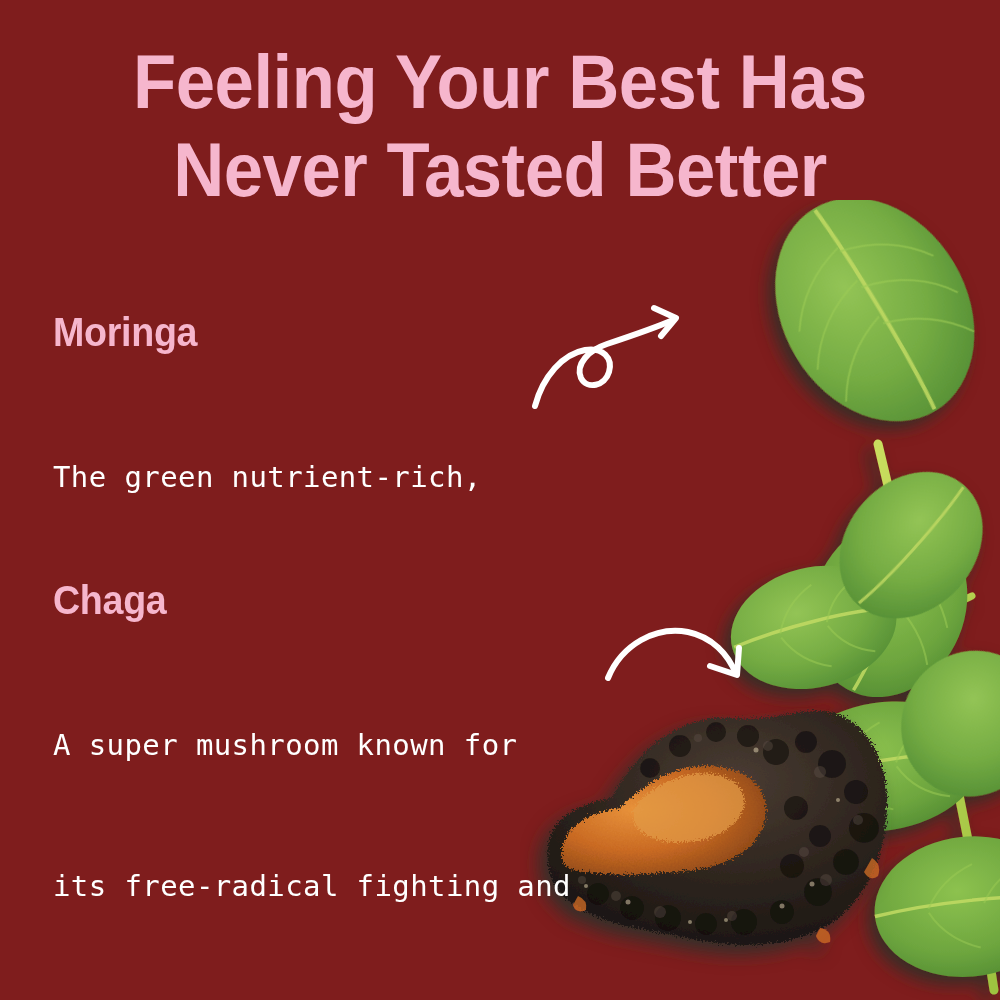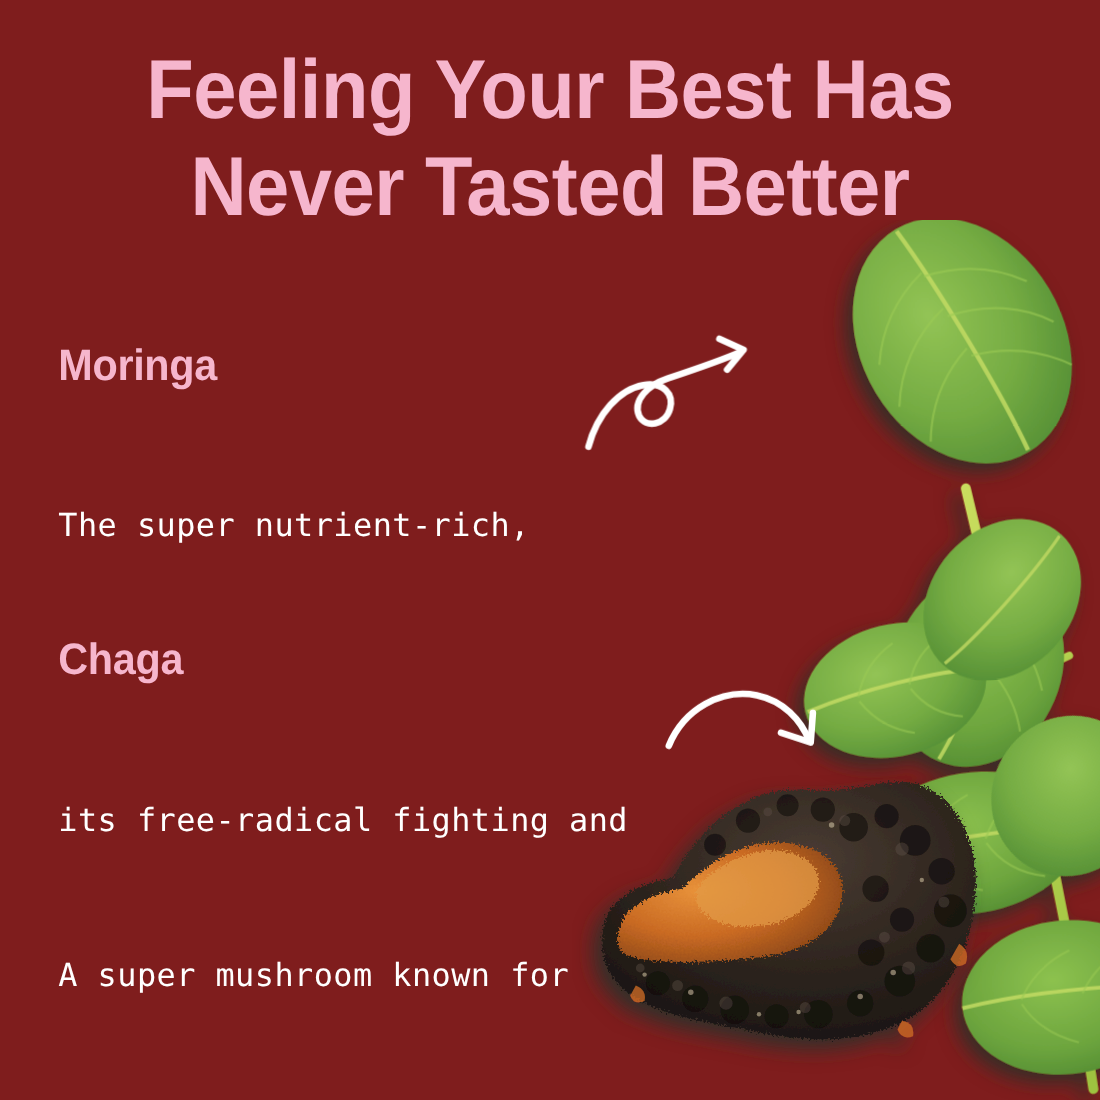--- a/index.html
+++ b/index.html
@@ -284,29 +284,29 @@
   </div>
 
   <h1 class="headline">
     <span class="hl-line">Feeling Your Best Has</span>
     <span class="hl-line">Never Tasted Better</span>
   </h1>
 
   <div class="block block-moringa">
     <div class="ing-title">Moringa</div>
     <div class="ing-body">
-      <span class="bl">The super nutrient-rich,</span>
+      <span class="bl">The green nutrient-rich,</span>
     </div>
   </div>
 
   <div class="block block-chaga">
     <div class="ing-title">Chaga</div>
     <div class="ing-body">
+      <span class="bl">A super mushroom known for</span>
       <span class="bl">its free-radical fighting and</span>
-      <span class="bl">A super mushroom known for</span>
       
     </div>
   </div>
 
   <div class="arrow arrow-moringa">
     <svg width="170" height="115" viewBox="0 0 170 115">
       <path d="M10 108 C 18 78 38 56 60 52 C 78 49 88 60 84 74
                C 80 88 62 92 56 80 C 50 66 64 52 82 46
                C 106 38 130 30 148 22" fill="none" stroke="#ffffff" stroke-width="6" stroke-linecap="round" stroke-linejoin="round"></path>
       <path d="M129 10 L151 20 L136 38" fill="none" stroke="#ffffff" stroke-width="6" stroke-linecap="round" stroke-linejoin="round"></path>

